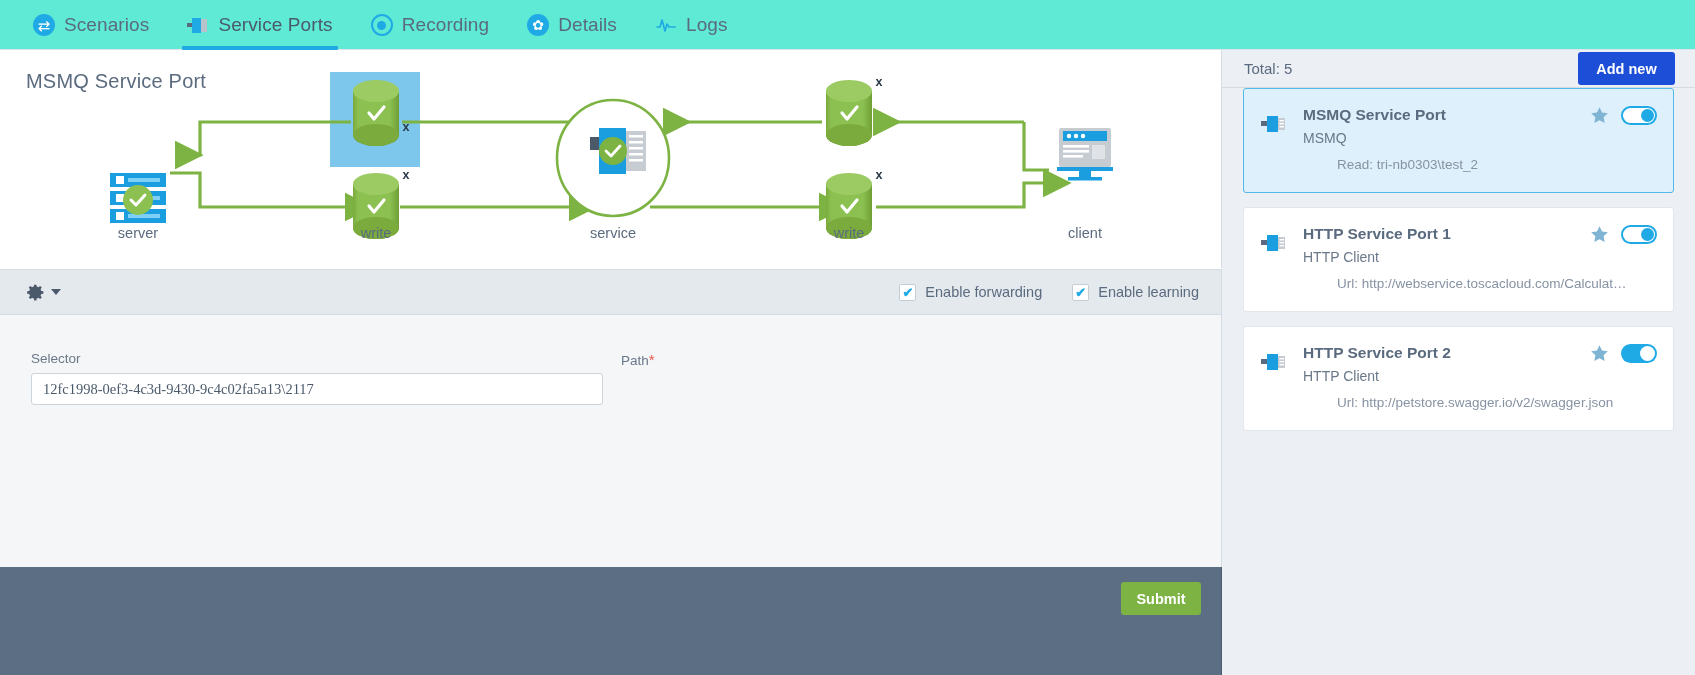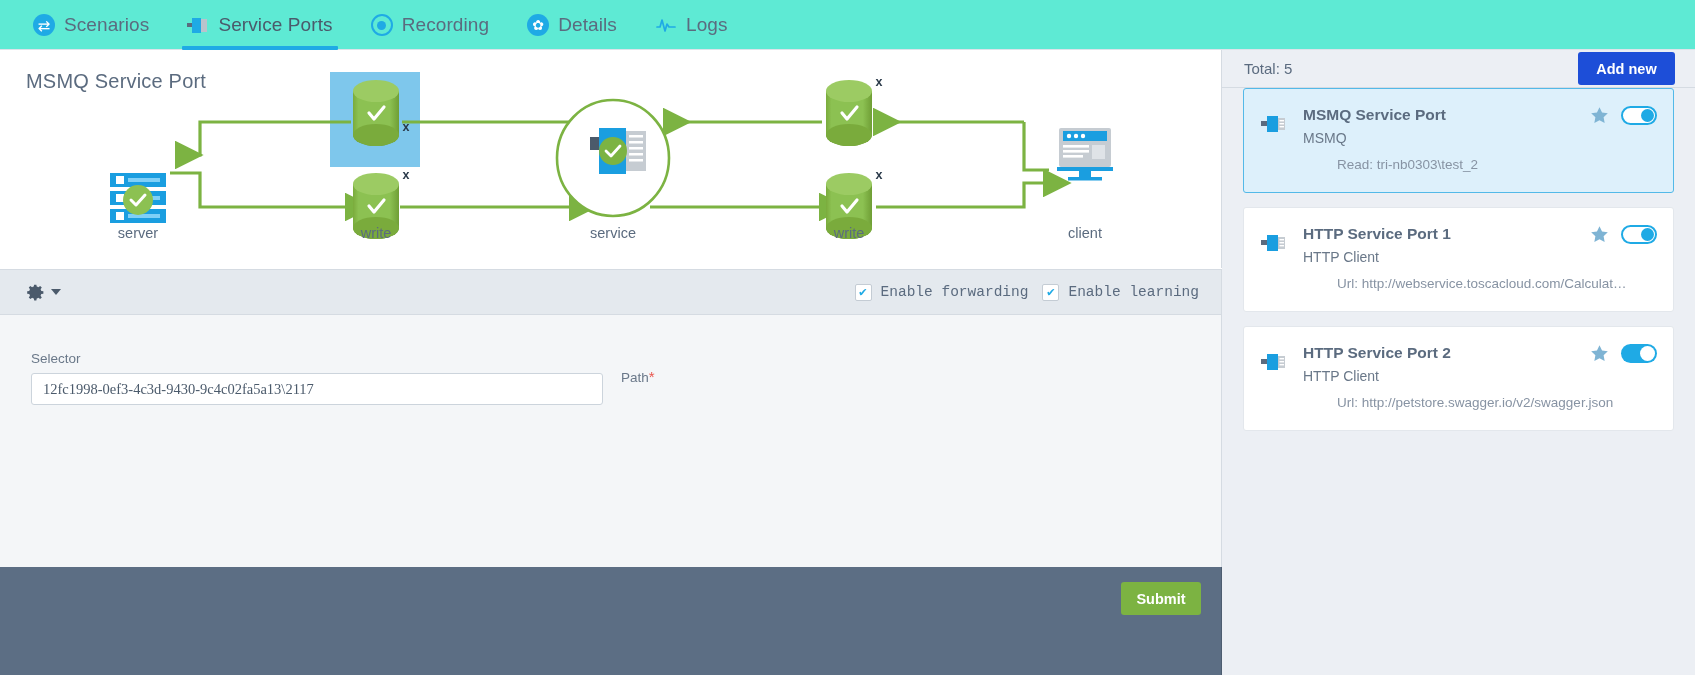--- a/index.html
+++ b/index.html
@@ -68,21 +68,21 @@
   
   .toolbar {
     position: absolute; left: 0; top: 269px; width: 1222px; height: 46px;
     background: #e4e9ee; border-top: 1px solid #d5dbe2; border-bottom: 1px solid #d5dbe2;
     border-right: 1px solid #d5dbe2;
     display: flex; align-items: center; justify-content: space-between;
     padding: 0 22px 0 25px;
   }
   .gear-btn { display: flex; align-items: center; gap: 5px; cursor: pointer; color: #4b5a6b; }
   .gear-caret { width: 0; height: 0; border-left: 5px solid transparent; border-right: 5px solid transparent; border-top: 6px solid #4b5a6b; }
-  .toolbar-right { display: flex; align-items: center; gap: 14px; font-family: Liberation Mono, monospace; }
+  .toolbar-right { display: flex; align-items: center; gap: 30px; }
   .cbx-wrap { display: flex; align-items: center; gap: 9px; cursor: pointer; }
   .cbx {
     width: 17px; height: 17px; border: 1px solid #c4ccd4; background: #fff;
     border-radius: 2px; position: relative; flex: 0 0 17px;
   }
   .cbx.checked::after {
     content: "✔"; position: absolute; inset: 0; color: #1faae5; font-size: 13px;
     display: flex; align-items: center; justify-content: center; font-weight: bold;
   }
   .cbx-label { font-size: 14.5px; color: #5b6b7f; }
@@ -94,21 +94,21 @@
   }
   .field { position: absolute; }
   .field-label { font-size: 13.5px; color: #6a7889; margin-bottom: 7px; display: block; }
   .req { color: #e8554d; font-size: 15px; }
   .field-input {
     width: 100%; height: 32px; background: #fff; border: 1px solid #ccd4dc;
     border-radius: 3px; padding: 0 11px; font-size: 14.5px; color: #4b5a6b;
     font-family: Liberation Serif, serif; outline: none;
   }
   #field-selector { left: 31px; top: 36px; width: 572px; }
-  #field-path { left: 621px; top: 36px; width: 572px; margin-top: 17px; }
+  #field-path { left: 621px; top: 36px; width: 572px; }
 
   
   .footer {
     position: absolute; left: 0; top: 567px; width: 1222px; height: 108px;
     background: #5c6e84; border-right: 1px solid #4d5d70;
   }
   .submit-btn {
     position: absolute; right: 20px; top: 15px; width: 80px; height: 33px;
     background: #7fb council; background: #7cb342; border: none; border-radius: 3px;
     color: #fff; font-size: 14.5px; font-weight: bold; cursor: pointer;

